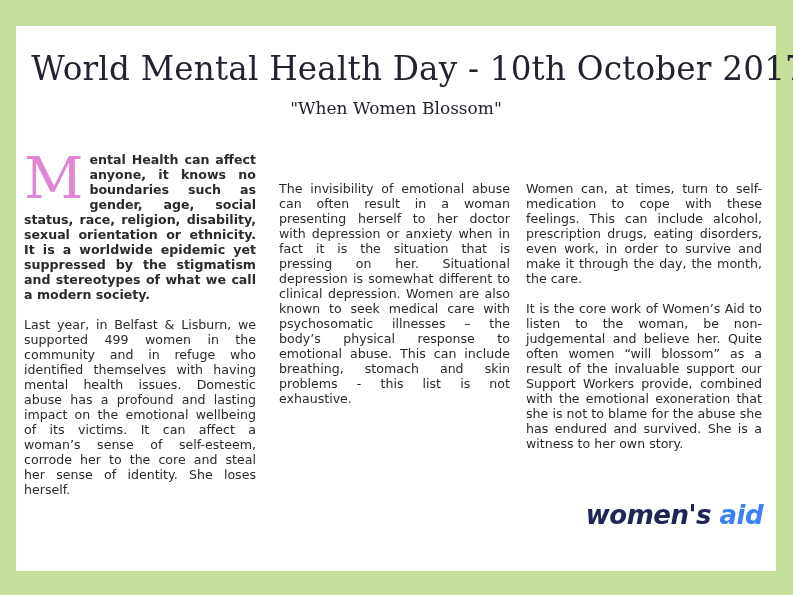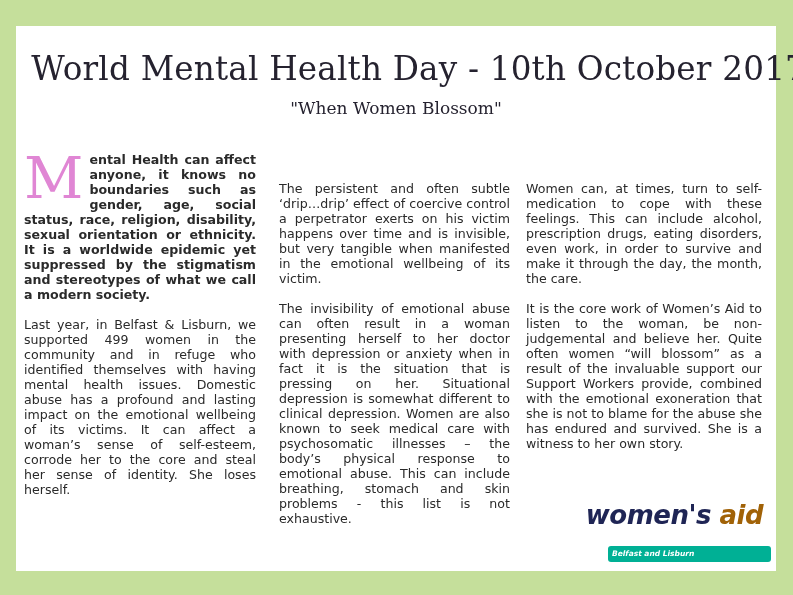--- a/index.html
+++ b/index.html
@@ -71,21 +71,21 @@
       position: absolute;
       right: 8px; top: 0;
       font-family: "DejaVu Sans", sans-serif;
       font-size: 26px;
       font-weight: bold;
       font-style: italic;
       white-space: nowrap;
       letter-spacing: -0.5px;
     }
     .logo-word .w1 { color: #1f2555; margin-top: 44px; }
-    .logo-word .w2 { color: #a16207; }
+    .logo-word .w2 { color: #3b82f6; }
     .logo-bar {
       position: absolute;
       left: 2px; top: 46px;
       width: 163px; height: 16px;
       background: #00b095;
       border-radius: 3px;
       color: #ffffff;
       font-size: 7.5px;
       font-style: italic;
       font-weight: bold;
@@ -102,28 +102,26 @@
   <div class="subtitle">"When Women Blossom"</div>
 
   <div class="col col1">
     <p>
       <span class="dropcap">M</span><span class="lead">ental Health can affect anyone, it knows no boundaries such as gender, age, social status, race, religion, disability, sexual orientation or ethnicity. It is a worldwide epidemic yet suppressed by the stigmatism and stereotypes of what we call a modern society.</span>
     </p>
     <p>Last year, in Belfast &amp; Lisburn, we supported 499 women in the community and in refuge who identified themselves with having mental health issues. Domestic abuse has a profound and lasting impact on the emotional wellbeing of its victims. It can affect a woman’s sense of self-esteem, corrode her to the core and steal her sense of identity. She loses herself.</p>
   </div>
 
   <div class="col col2">
-    <p>The persistent and often subtle ‘drip…drip’ effect of coercive control a perpetrator exerts on his victim happens over time and is invisible, but very tangible when manifested in the emotional wellbeing of its victim.</p>
     <p>The invisibility of emotional abuse can often result in a woman presenting herself to her doctor with depression or anxiety when in fact it is the situation that is pressing on her. Situational depression is somewhat different to clinical depression. Women are also known to seek medical care with psychosomatic illnesses – the body’s physical response to emotional abuse. This can include breathing, stomach and skin problems - this list is not exhaustive.</p>
   </div>
 
   <div class="col col3">
     <p>Women can, at times, turn to self-medication to cope with these feelings. This can include alcohol, prescription drugs, eating disorders, even work, in order to survive and make it through the day, the month, the care.</p>
     <p>It is the core work of Women’s Aid to listen to the woman, be non-judgemental and believe her. Quite often women “will blossom” as a result of the invaluable support our Support Workers provide, combined with the emotional exoneration that she is not to blame for the abuse she has endured and survived.  She is a witness to her own story.</p>
   </div>
 
   <div class="logo">
     <div class="logo-word">
       <span class="w1">women's</span><span class="w2"> aid</span>
     </div>
-    <div class="logo-bar">Belfast and Lisburn</div>
   </div>
 </div>
 
 </body></html>

